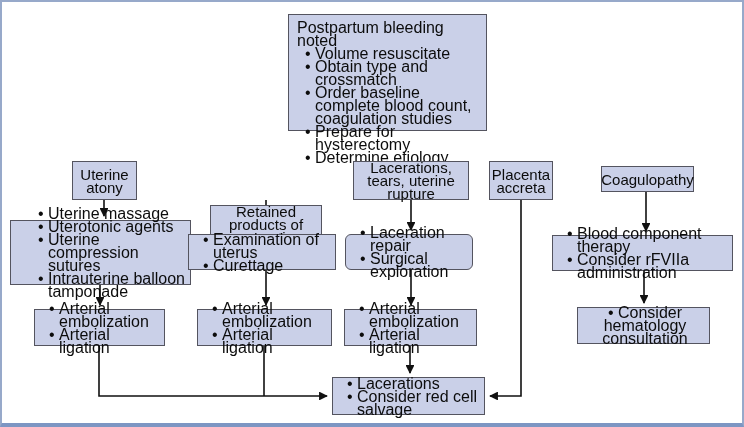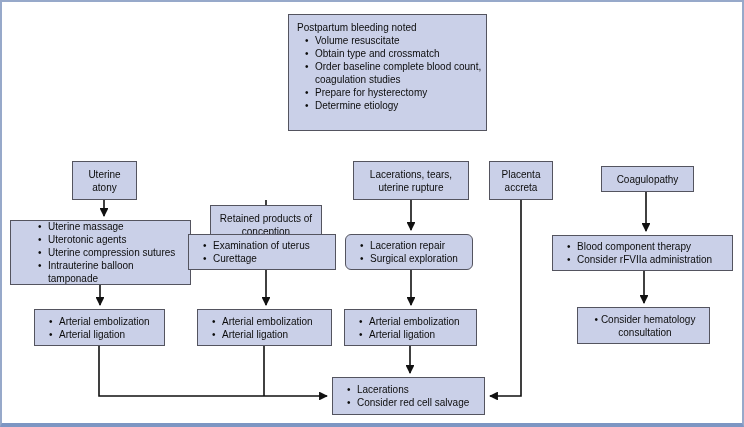--- a/index.html
+++ b/index.html
@@ -20,27 +20,27 @@
     border:2px solid var(--outer-border-color);
     border-bottom:4px solid var(--outer-border-bottom);
     overflow:hidden;
   }
   .node{
     position:absolute;
     box-sizing:border-box;
     background:var(--box-fill);
     border:1.5px solid var(--box-border);
     color:#0c0c0c;
-    font-size:10px;
+    font-size:16px;
     line-height:13px;
   }
   .node.label{
     display:flex;align-items:center;justify-content:center;
     text-align:center;
-    font-size:10px;
+    font-size:15px;
     padding:2px 3px;
   }
   .node.bullets-box{padding:4px 4px 4px 7px;}
   .node.bullets-box.vcenter{display:flex;flex-direction:column;justify-content:center;}
   .titled .box-title{margin:2px 0 0 1px;}
   ul.bullets{list-style:none;margin:0;padding:0 0 0 7px;}
   .titled ul.bullets{padding-left:9px;}
   ul.bullets li{position:relative;padding-left:10px;}
   ul.bullets li::before{content:"\2022";position:absolute;left:0;top:0;}
   .node.centerwrap{text-align:center;}

